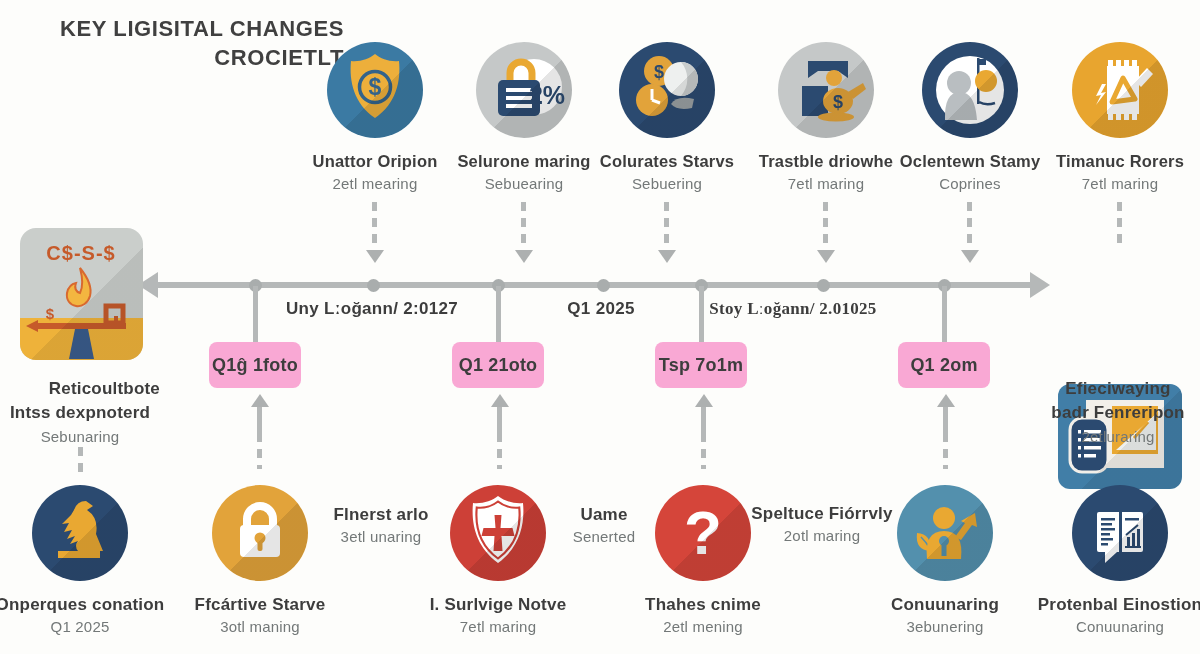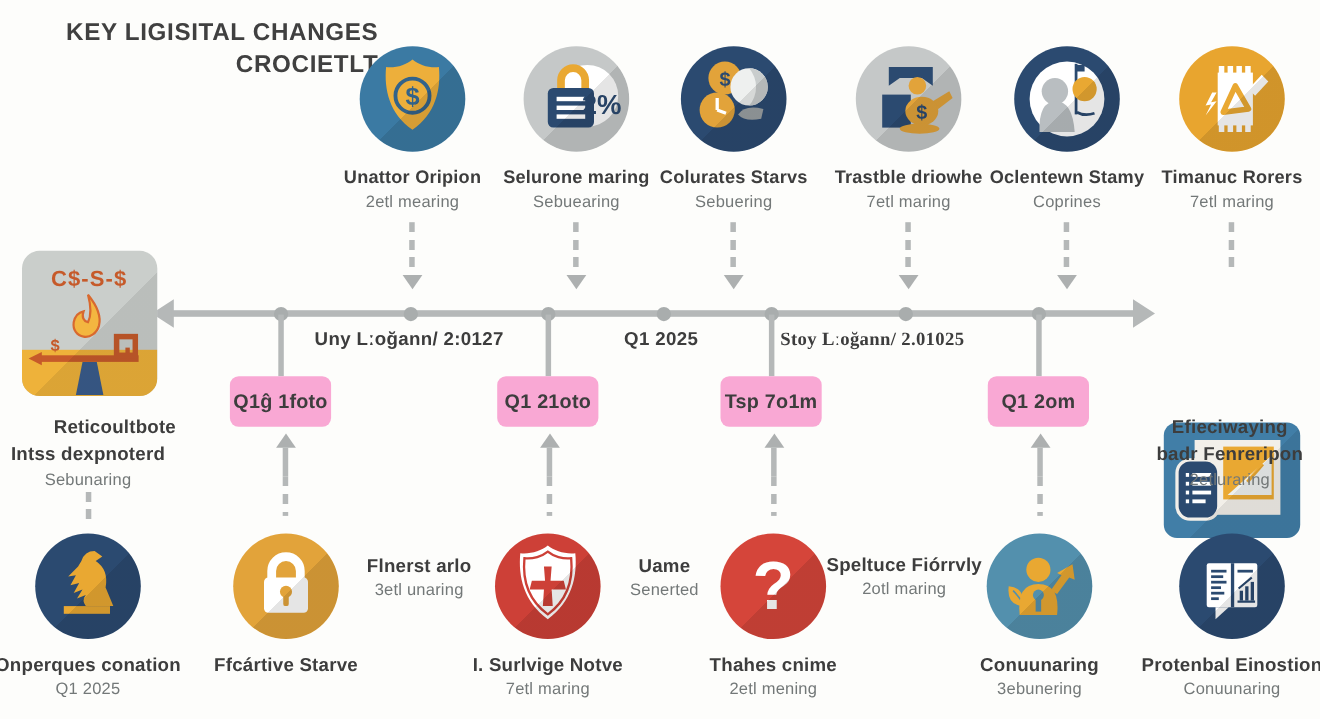--- a/index.html
+++ b/index.html
@@ -272,20 +272,21 @@
   <div class="abs bitem ctr" style="left:165px;top:485px;">
     <div class="circle" style="background:#e2a33a;">
       <svg viewBox="0 0 96 96">
         <path d="M35 42 v-8 a13 13 0 0 1 26 0 v8" fill="none" stroke="#ffffff" stroke-width="8"></path>
         <rect x="28" y="40" width="40" height="32" rx="4" fill="#ffffff"></rect>
         <circle cx="48" cy="53" r="5.5" fill="#e2a33a"></circle>
         <rect x="45.5" y="55" width="5" height="11" rx="2" fill="#e2a33a"></rect>
       </svg>
     </div>
     <div class="label" style="font-size:17px;">Ffcártive Starve</div>
+    <div class="sublabel">3otl maning</div>
   </div>
 
   <div class="abs bitem ctr" style="left:403px;top:485px;">
     <div class="circle" style="background:#cd4037;">
       <svg viewBox="0 0 96 96">
         <path d="M48 11 c6 5 16 8 25 7 c2 21 -3 44 -25 60 c-22 -16 -27 -39 -25 -60 c9 1 19 -2 25 -7 Z" fill="#ffffff"></path>
         <path d="M48 11 c6 5 16 8 25 7 c2 21 -3 44 -25 60 c-22 -16 -27 -39 -25 -60 c9 1 19 -2 25 -7 Z" fill="none" stroke="#cd4037" stroke-width="2.5" transform="translate(7.2 7.2) scale(0.85)"></path>
         <path d="M44.5 30 h7 l-1 13 h12 l2 8 h-13 l1 15 h-9 l1 -15 h-13 l2 -8 h12 Z" fill="#cd4037"></path>
       </svg>
     </div>

